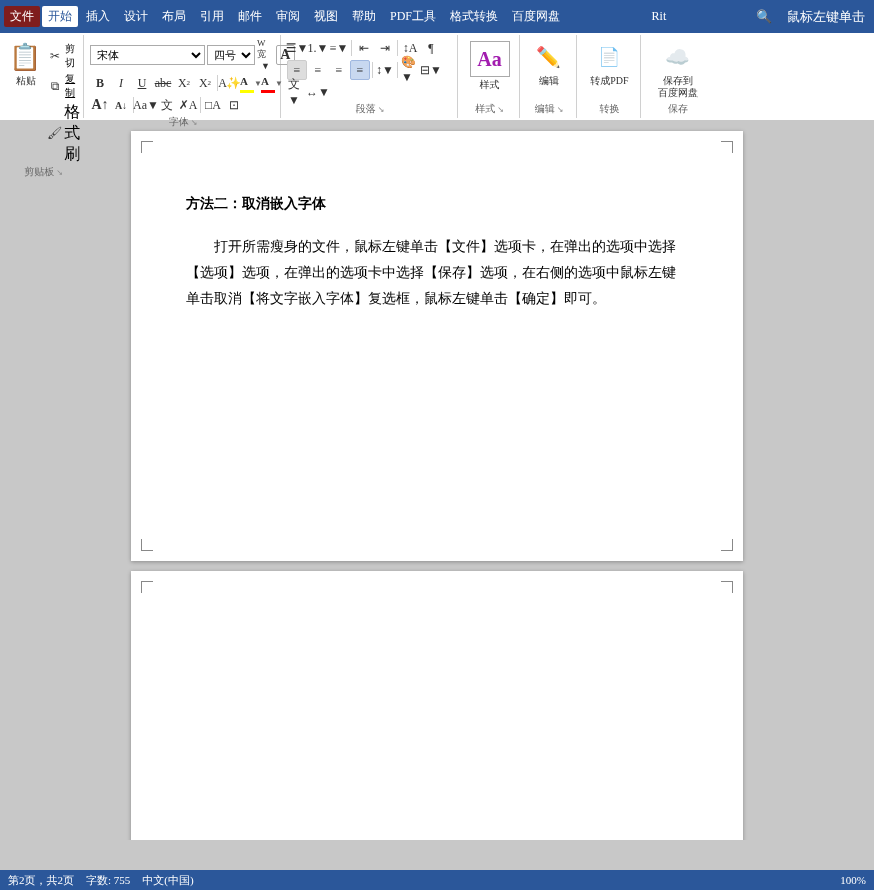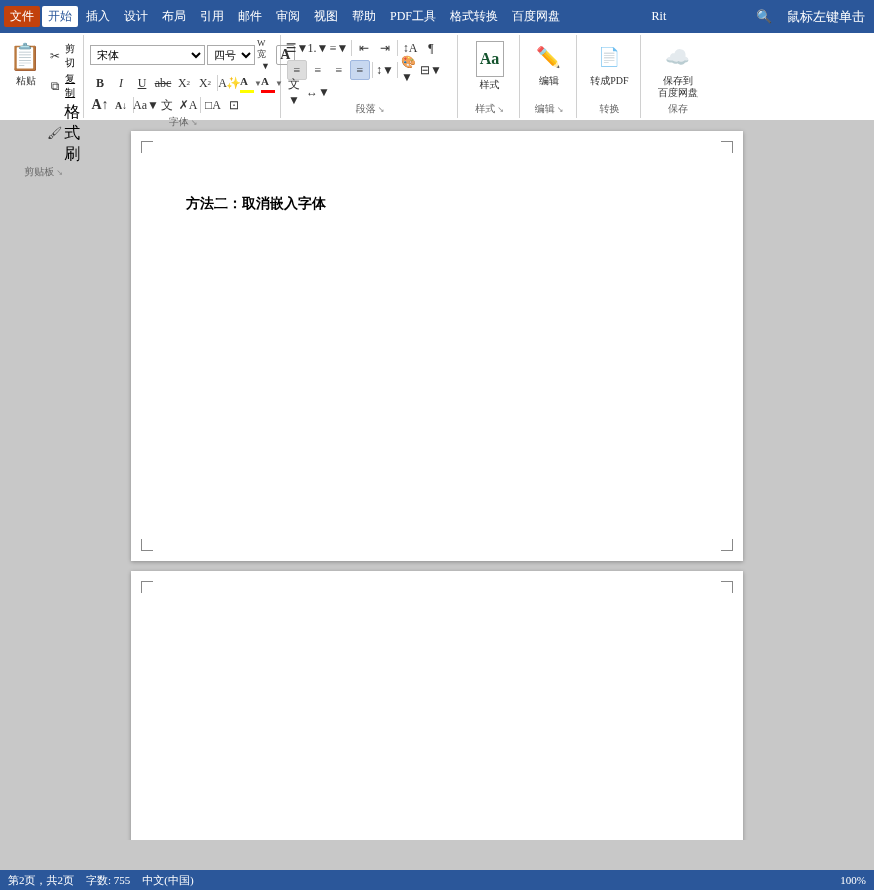--- a/index.html
+++ b/index.html
@@ -305,21 +305,21 @@
       color: #666;
     }
 
   </style>
 </head>
 <body>
 
 <div class="ribbon">
   <div class="ribbon-topbar">
 
-    <div class="ribbon-topbar-btn" style="background:#c2410c;">文件</div>
+    <div class="ribbon-topbar-btn" style="background:#7f1d1d;">文件</div>
     <div class="ribbon-topbar-btn active">开始</div>
     <div class="ribbon-topbar-btn">插入</div>
     <div class="ribbon-topbar-btn">设计</div>
     <div class="ribbon-topbar-btn">布局</div>
     <div class="ribbon-topbar-btn">引用</div>
     <div class="ribbon-topbar-btn">邮件</div>
     <div class="ribbon-topbar-btn">审阅</div>
     <div class="ribbon-topbar-btn">视图</div>
     <div class="ribbon-topbar-btn">帮助</div>
     <div class="ribbon-topbar-btn">PDF工具</div>
@@ -458,21 +458,21 @@
       </div>
       <div class="ribbon-group-label">
         <span>段落</span>
         <span class="group-label-arrow">↘</span>
       </div>
     </div>
 
     <div class="ribbon-group" style="width:60px;">
       <div class="ribbon-group-content">
         <div class="ribbon-big-btn">
-          <div class="ribbon-big-icon" style="font-size:16px;color:#14532d;font-weight:bold;border:1px solid #aaa;width:28px;height:36px;display:flex;align-items:center;justify-content:center;">Aa</div>
+          <div class="ribbon-big-icon" style="font-size:20px;color:#a21caf;font-weight:bold;border:1px solid #aaa;width:40px;height:36px;display:flex;align-items:center;justify-content:center;">Aa</div>
           <div class="ribbon-big-label">样式</div>
         </div>
       </div>
       <div class="ribbon-group-label">
         <span>样式</span>
         <span class="group-label-arrow">↘</span>
       </div>
     </div>
 
     <div class="ribbon-group" style="width:55px;">
@@ -521,20 +521,23 @@
     <div class="corner-mark tl"></div>
     <div class="corner-mark tr"></div>
     <div class="corner-mark bl"></div>
     <div class="corner-mark br"></div>
 
     <div style="height:30px;"></div>
 
     <div class="doc-heading">方法二：取消嵌入字体</div>
 
 
+    <p class="doc-para">
+      打开所需瘦身的文件，鼠标左键单击【文件】选项卡，在弹出的选项中选择【选项】选项，在弹出的选项卡中选择【保存】选项，在右侧的选项中鼠标左键单击取消【将文字嵌入字体】复选框，鼠标左键单击【确定】即可。
+    </p>
 
     <div style="height:60px;"></div>
   </div>
 
   <div class="page" style="min-height:320px;">
     <div class="corner-mark tl"></div>
     <div class="corner-mark tr"></div>
 
     <div style="height:50px;"></div>
 

